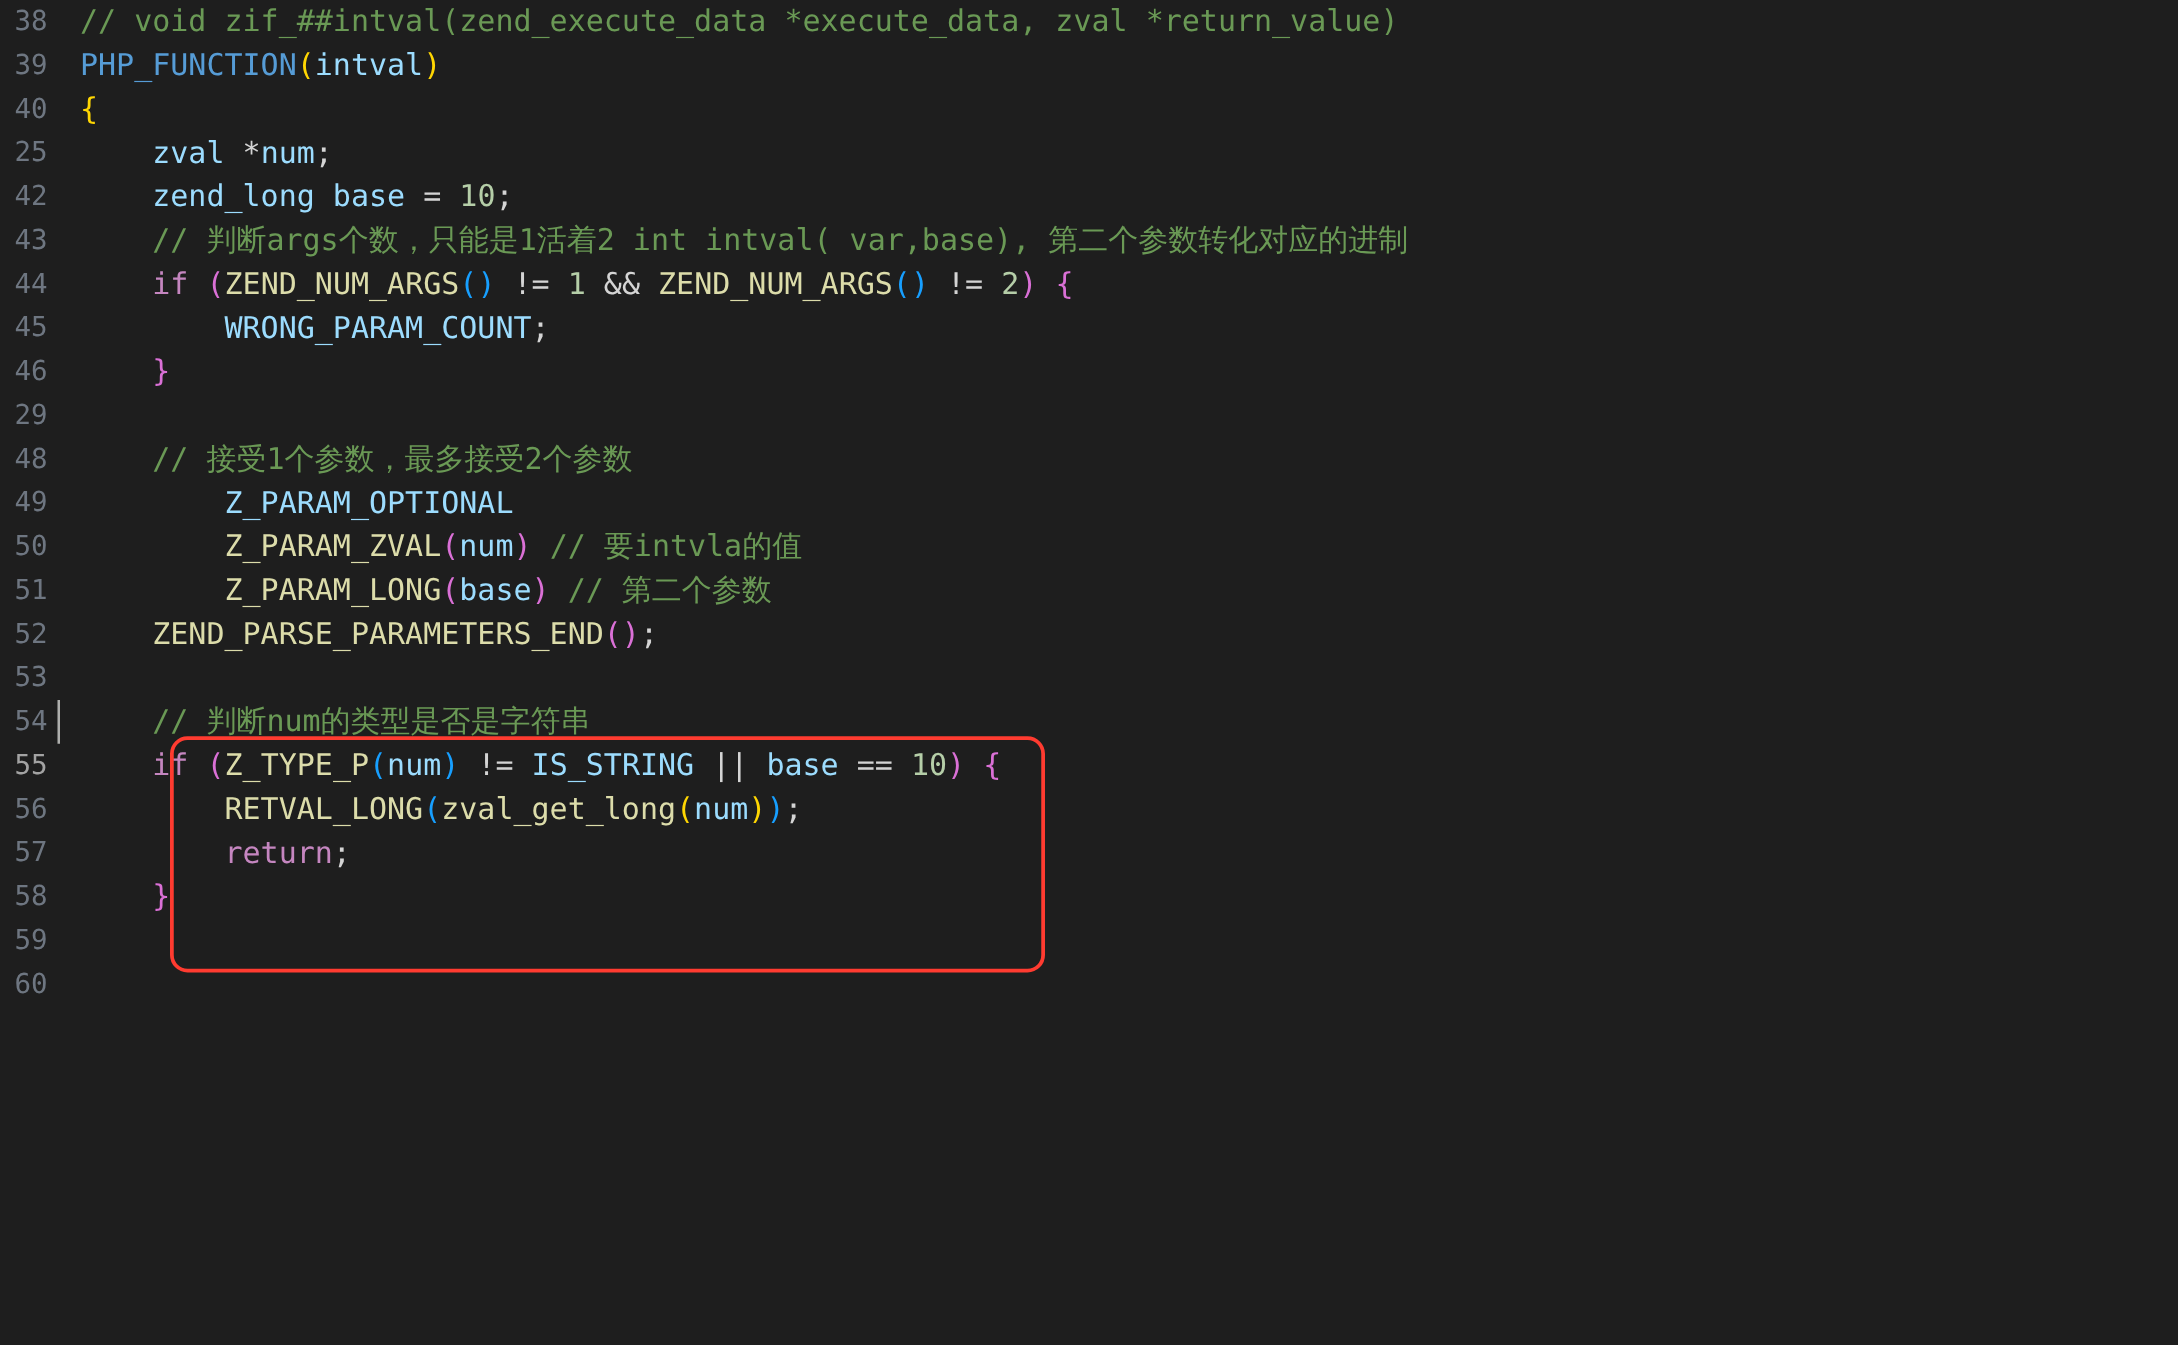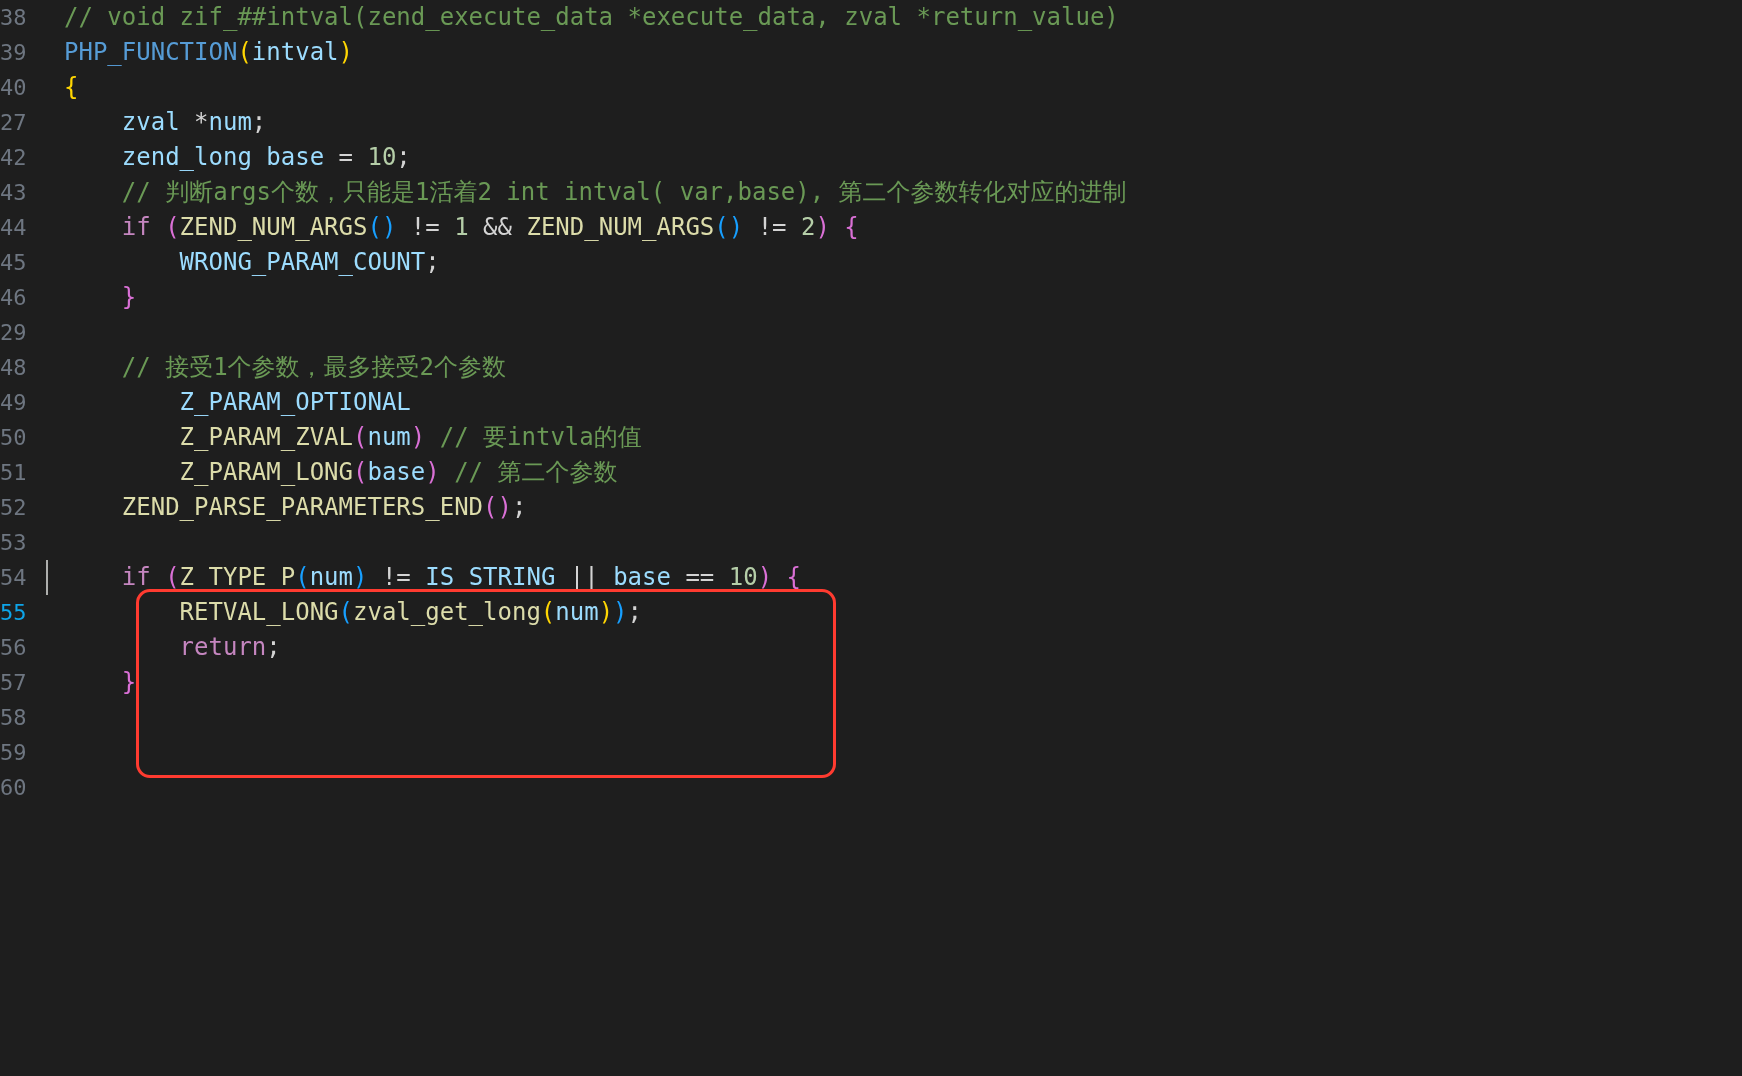--- a/index.html
+++ b/index.html
@@ -14,29 +14,30 @@
   }
   .editor {
     display: flex;
     width: 100%;
     height: 100%;
   }
   .gutter {
     flex: 0 0 46px;
     background: #1e1e1e;
     color: #6e7681;
+    text-align: right;
     padding-right: 8px;
     user-select: none;
   }
   .gutter .ln {
     height: 35px;
     line-height: 35px;
     font-size: 22px;
   }
-  .gutter .ln.active { color: #0ea5e9; }
+  .gutter .ln.active { color: #a3a3a3; }
   .code {
     flex: 1 1 auto;
     position: relative;
     padding-left: 18px;
   }
   .line {
     height: 35px;
     line-height: 35px;
     white-space: pre;
     font-size: 24px;
@@ -67,21 +68,21 @@
   }
 </style>
 </head>
 <body>
 
 <div class="editor">
   <div class="gutter" id="gutter">
       <div class="ln">38</div>
       <div class="ln">39</div>
       <div class="ln">40</div>
-      <div class="ln">27</div>
+      <div class="ln">25</div>
       <div class="ln">42</div>
       <div class="ln">43</div>
       <div class="ln">44</div>
       <div class="ln">45</div>
       <div class="ln">46</div>
       <div class="ln">29</div>
       <div class="ln">48</div>
       <div class="ln">49</div>
       <div class="ln">50</div>
       <div class="ln">51</div>
@@ -107,19 +108,20 @@
       <div class="line"><span>    </span><span class="tok-keyword">if</span><span> </span><span class="tok-brace-p">(</span><span class="tok-call">ZEND_NUM_ARGS</span><span class="tok-brace-b">()</span><span> </span><span class="tok-op">!=</span><span> </span><span class="tok-number">1</span><span> </span><span class="tok-op">&amp;&amp;</span><span> </span><span class="tok-call">ZEND_NUM_ARGS</span><span class="tok-brace-b">()</span><span> </span><span class="tok-op">!=</span><span> </span><span class="tok-number">2</span><span class="tok-brace-p">)</span><span> </span><span class="tok-brace-p">{</span></div>
       <div class="line"><span>        </span><span class="tok-ident">WRONG_PARAM_COUNT</span><span class="tok-op">;</span></div>
       <div class="line"><span>    </span><span class="tok-brace-p">}</span></div>
       <div class="line"></div>
       <div class="line"><span>    </span><span class="tok-comment">// 接受1个参数，最多接受2个参数</span></div>
       <div class="line"><span>        </span><span class="tok-ident">Z_PARAM_OPTIONAL</span></div>
       <div class="line"><span>        </span><span class="tok-call">Z_PARAM_ZVAL</span><span class="tok-brace-p">(</span><span class="tok-ident">num</span><span class="tok-brace-p">)</span><span> </span><span class="tok-comment">// 要intvla的值</span></div>
       <div class="line"><span>        </span><span class="tok-call">Z_PARAM_LONG</span><span class="tok-brace-p">(</span><span class="tok-ident">base</span><span class="tok-brace-p">)</span><span> </span><span class="tok-comment">// 第二个参数</span></div>
       <div class="line"><span>    </span><span class="tok-call">ZEND_PARSE_PARAMETERS_END</span><span class="tok-brace-p">()</span><span class="tok-op">;</span></div>
       <div class="line"></div>
+      <div class="line"><span>    </span><span class="tok-comment">// 判断num的类型是否是字符串</span></div>
       <div class="line"><span>    </span><span class="tok-keyword">if</span><span> </span><span class="tok-brace-p">(</span><span class="tok-call">Z_TYPE_P</span><span class="tok-brace-b">(</span><span class="tok-ident">num</span><span class="tok-brace-b">)</span><span> </span><span class="tok-op">!=</span><span> </span><span class="tok-ident">IS_STRING</span><span> </span><span class="tok-op">||</span><span> </span><span class="tok-ident">base</span><span> </span><span class="tok-op">==</span><span> </span><span class="tok-number">10</span><span class="tok-brace-p">)</span><span> </span><span class="tok-brace-p">{</span></div>
       <div class="line"><span>        </span><span class="tok-call">RETVAL_LONG</span><span class="tok-brace-b">(</span><span class="tok-call">zval_get_long</span><span class="tok-brace-y">(</span><span class="tok-ident">num</span><span class="tok-brace-y">)</span><span class="tok-brace-b">)</span><span class="tok-op">;</span></div>
       <div class="line"><span>        </span><span class="tok-keyword">return</span><span class="tok-op">;</span></div>
       <div class="line"><span>    </span><span class="tok-brace-p">}</span></div>
       <div class="line"></div>
     </div>
 </div>
 
 </body></html>

